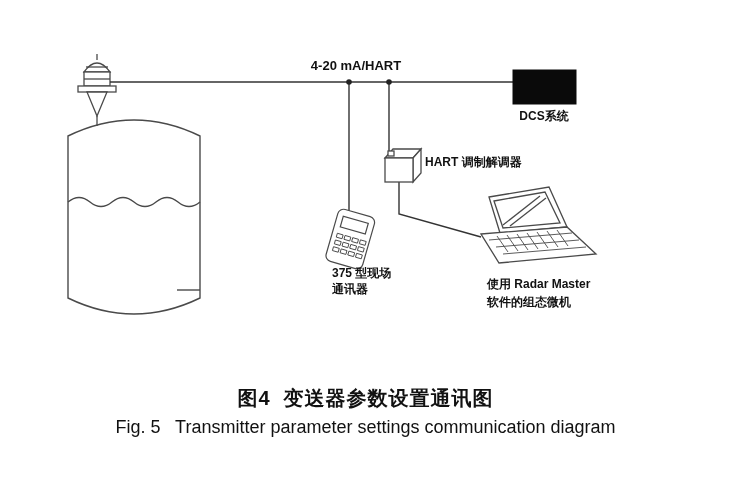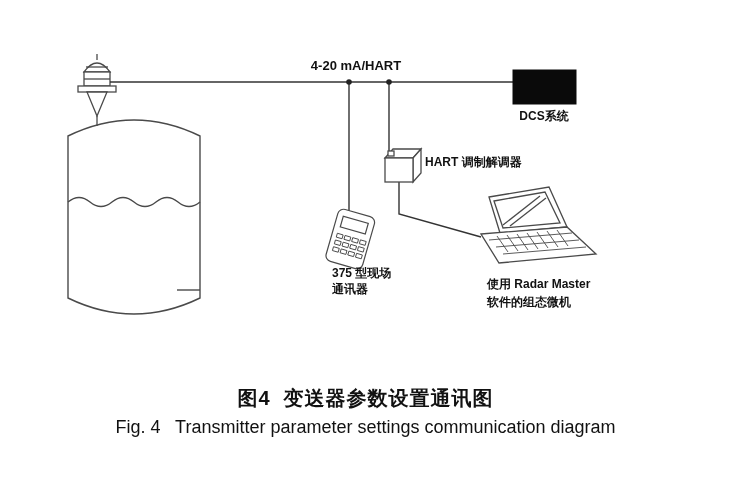--- a/index.html
+++ b/index.html
@@ -109,15 +109,15 @@
         <line x1="557" y1="230" x2="568" y2="246"></line>
       </g>
     </g>
     <text class="svg-label" x="487" y="288" font-size="12">使用 Radar Master</text>
     <text class="svg-label" x="487" y="306" font-size="12">软件的组态微机</text>
 
     <text class="svg-label" x="356" y="70" font-size="13" text-anchor="middle">4-20 mA/HART</text>
   </svg>
 
   <div class="caption caption-zh">图4  变送器参数设置通讯图</div>
-  <div class="caption caption-en">Fig. 4   Transmitter parameter settings communication diagram</div>
+  <div class="caption caption-en">Fig. 5   Transmitter parameter settings communication diagram</div>
 
 </div>
 
 </body></html>

